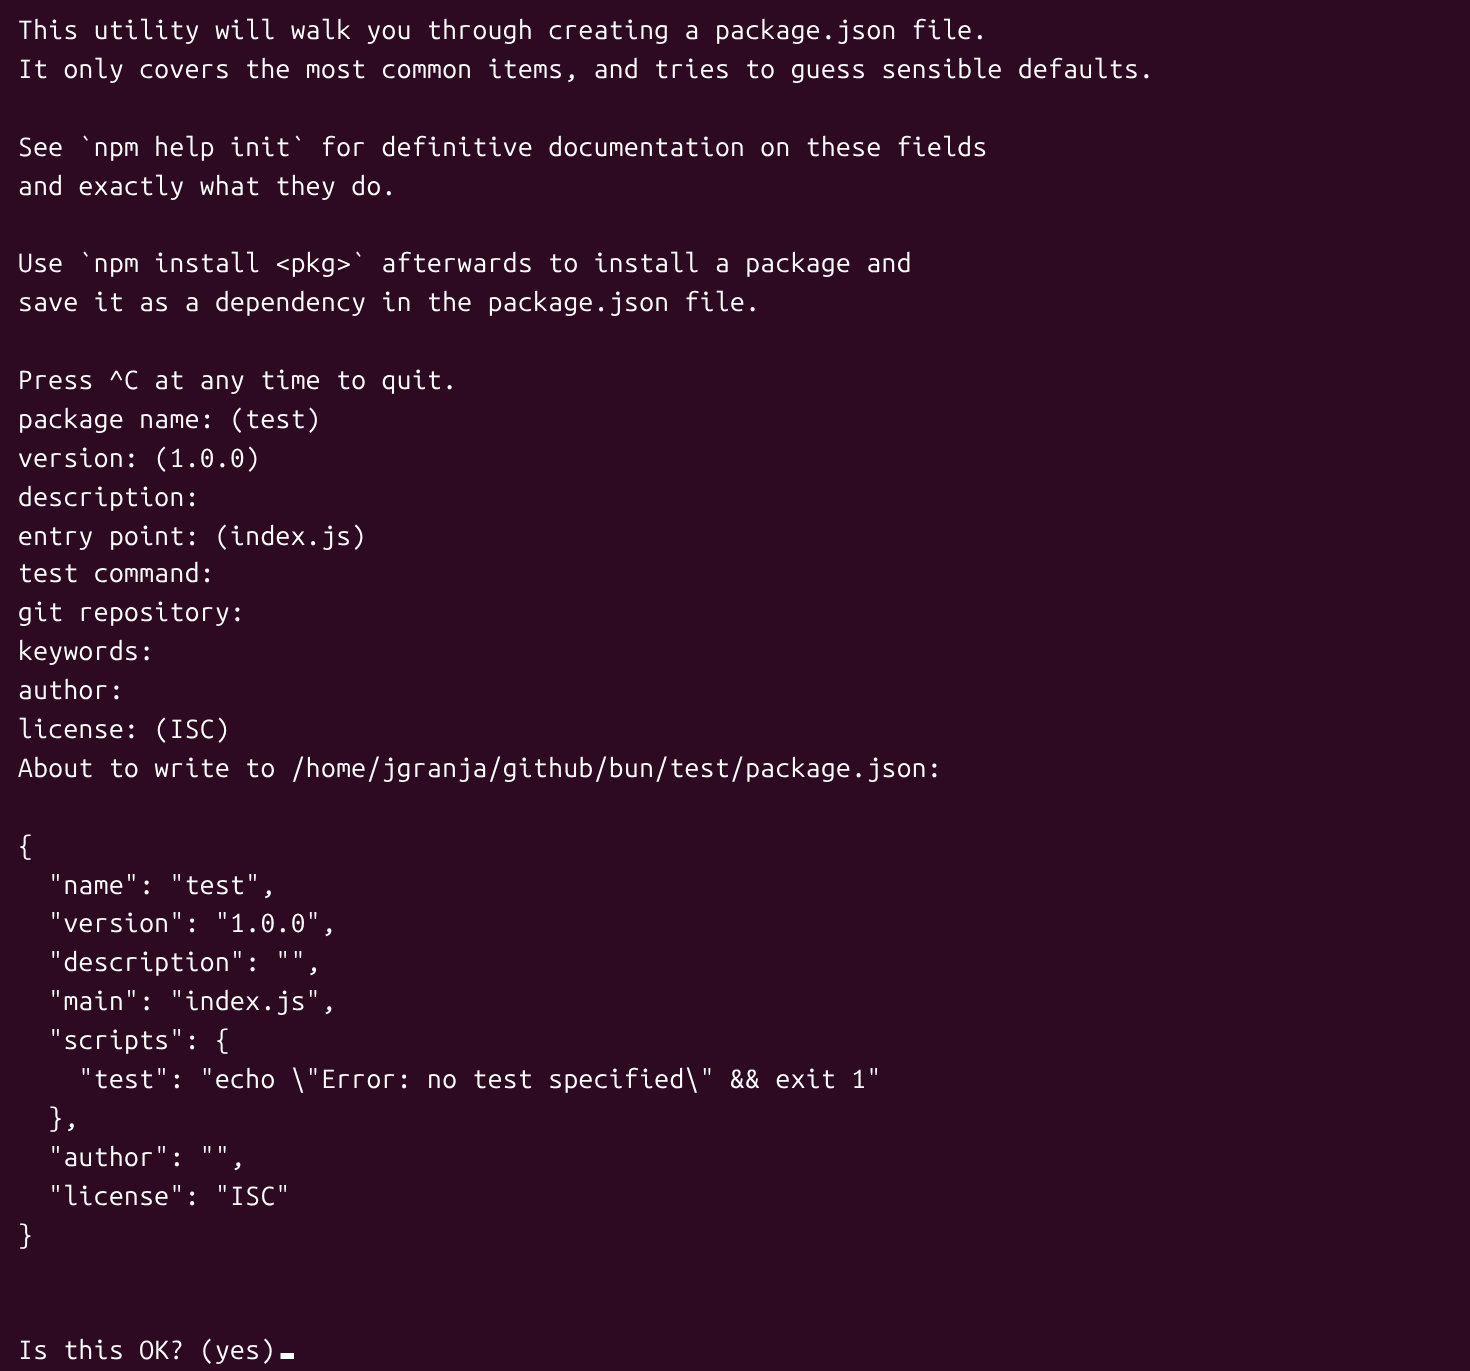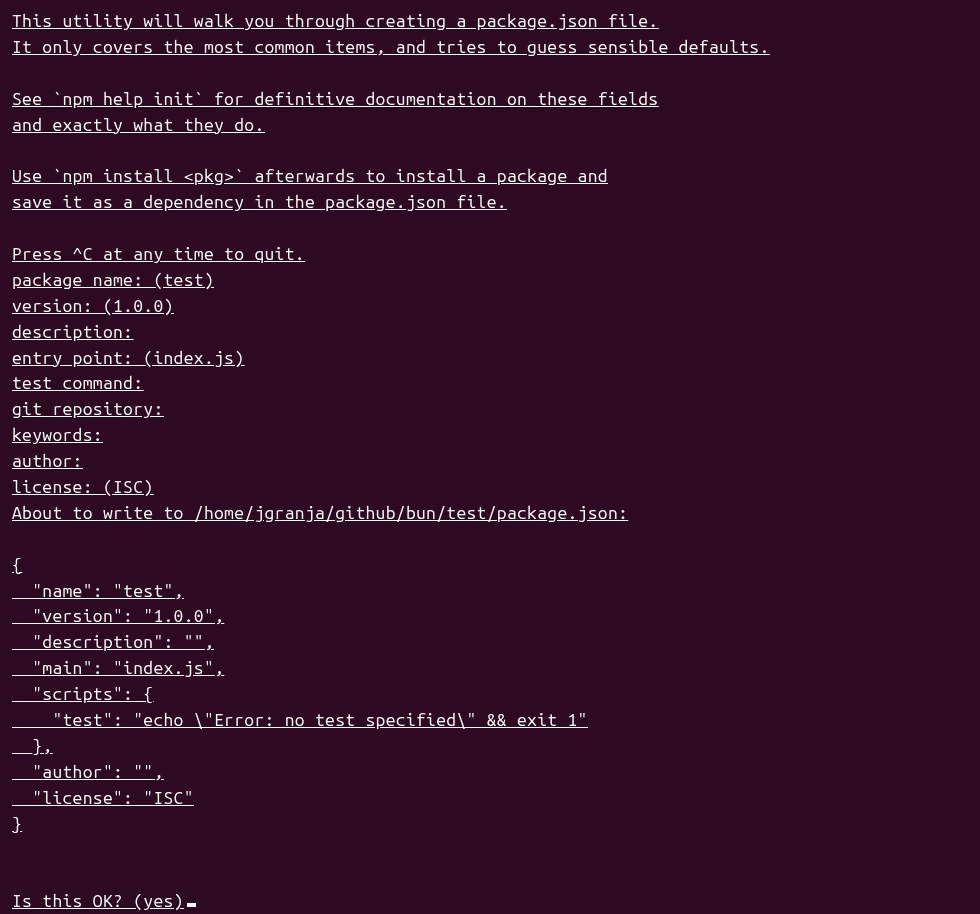--- a/index.html
+++ b/index.html
@@ -1,19 +1,18 @@
 <!DOCTYPE html>
 <html><head>
   <meta charset="utf-8">
   <style>
     * {
       margin: 2px;
       padding: 0;
       box-sizing: border-box;
-      text-decoration: underline;
     }
     body {
       background-color: #2d0a22;
       color: #ffffff;
       font-family: 'Ubuntu Mono', 'DejaVu Sans Mono', 'Consolas', monospace;
       font-size: 17.5px;
       line-height: 1.48;
       padding: 2px 4px;
       width: 980px;
       height: 914px;

